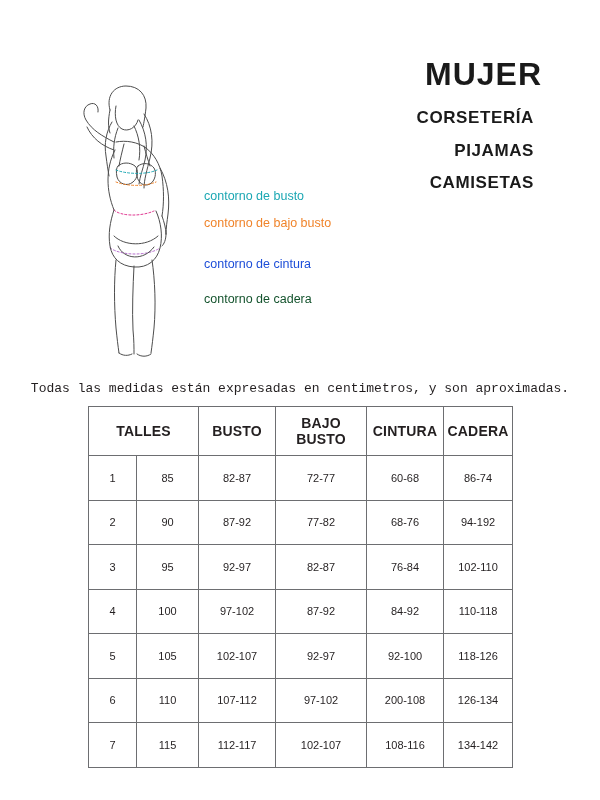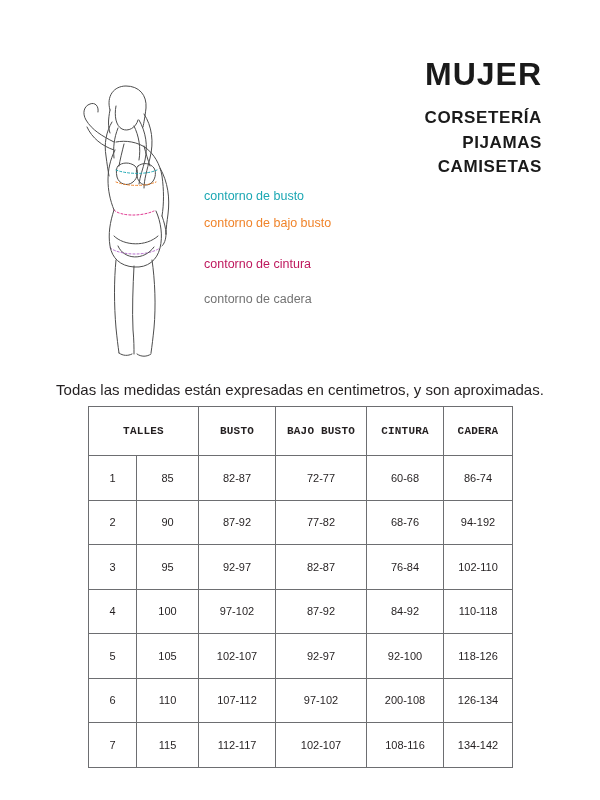--- a/index.html
+++ b/index.html
@@ -35,21 +35,21 @@
     letter-spacing: 1px;
     line-height: 1;
     margin: 0 0 16px 0;
     color: #1a1a1a;
   }
   .header .sub-title {
     font-size: 17px;
     font-weight: bold;
     letter-spacing: 0.6px;
     line-height: 1.45;
-    margin: 0;
+    margin: 8px;
     color: #1a1a1a;
   }
 
   
   .figure-wrap {
     position: absolute;
     left: 40px;
     top: 70px;
     width: 170px;
     height: 290px;
@@ -69,32 +69,33 @@
     font-size: 12.5px;
     line-height: 1.0;
     margin-bottom: 14px;
     white-space: nowrap;
   }
   .legend-item:nth-child(2) {
     margin-bottom: 20px;
   }
   .legend-busto       { color: #1ba7b3; }
   .legend-bajo-busto  { color: #f0842b; }
-  .legend-cintura     { color: #be185d; margin-top: 29px; }
-  .legend-cadera      { color: #737373; margin-top: 22px; }
+  .legend-cintura     { color: #1d4ed8; margin-top: 29px; }
+  .legend-cadera      { color: #14532d; margin-top: 22px; }
 
   
   .note {
     position: absolute;
     top: 381px;
     left: 0;
     width: 600px;
     text-align: center;
-    font-size: 15px;
+    font-size: 13px;
     color: #231f20;
+    font-family: Liberation Mono, monospace;
   }
 
   
   .table-wrap {
     position: absolute;
     left: 88px;
     top: 406px;
     width: 424px;
   }
   table.size-table {
@@ -108,23 +109,22 @@
     text-align: center;
     font-size: 11px;
     color: #231f20;
     height: 43.5px;
     padding: 0;
     font-weight: normal;
   }
   table.size-table thead th {
     height: 48px;
     font-weight: bold;
-    font-size: 11px;
+    font-size: 14px;
     letter-spacing: 0.2px;
-    font-family: Liberation Mono, monospace;
   }
   
   col.c-talle-num { width: 48px; }
   col.c-talle-val { width: 62px; }
   col.c-busto     { width: 77px; }
   col.c-bajobusto { width: 91px; }
   col.c-cintura   { width: 77px; }
   col.c-cadera    { width: 69px; }
 
   

